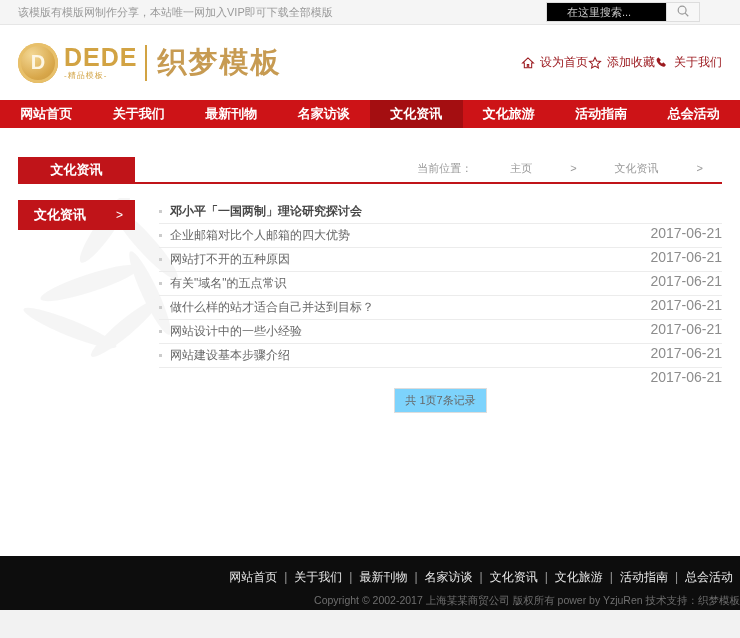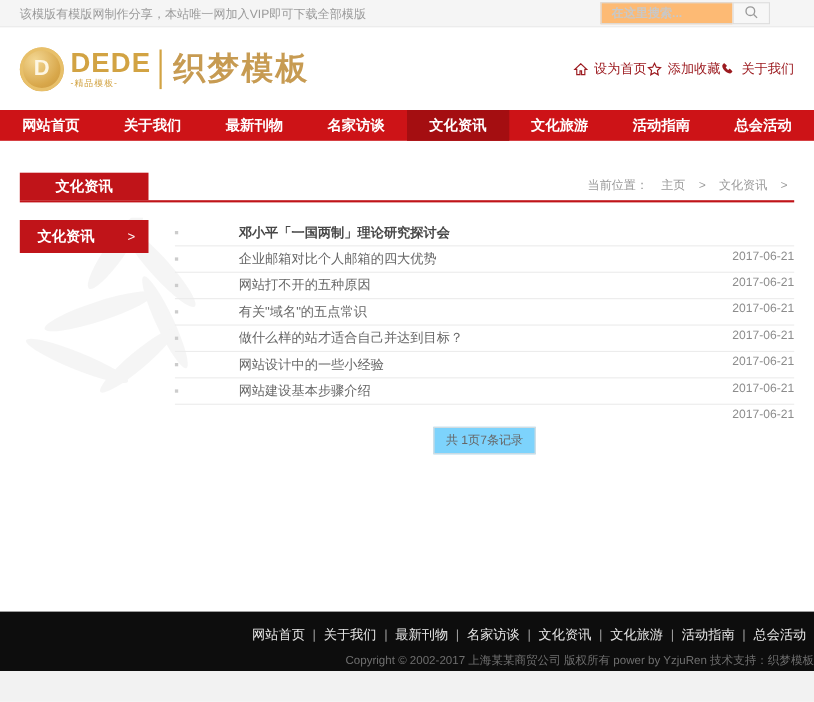--- a/index.html
+++ b/index.html
@@ -14,23 +14,22 @@
 
   
   .topbar {
     height:25px; background:#f5f5f5; border-bottom:1px solid #e6e6e6;
     display:flex; align-items:center; justify-content:space-between;
     padding:0 40px 0 18px; font-size:11px; color:#9a9a9a;
   }
   .search-group { display:flex; height:20px; }
   .search-input {
     width:120px; height:20px; border:1px solid #ddd; border-right:none;
-    background:#fdba74; padding:0 9px; font-size:11px; color:#666; outline:none;
+    background:#000000; padding:0 20px; font-size:11px; color:#666; outline:none;
     font-family:"Liberation Sans","DejaVu Sans",sans-serif;
-    font-weight:bold;
   }
   .search-input::placeholder { color:#c8c8c8; }
   .search-btn {
     width:34px; height:20px; border:1px solid #ddd; background:#f7f7f7;
     display:flex; align-items:center; justify-content:center; cursor:pointer;
   }
 
   
   .header {
     height:75px; background:#fff; display:flex; align-items:center;
@@ -66,40 +65,40 @@
   .content { padding:29px 18px 0 18px; min-height:428px; position:relative; }
   .bamboo { position:absolute; left:10px; top:70px; opacity:.5; pointer-events:none; }
 
   .section-head { border-bottom:2px solid #c01419; display:flex; justify-content:space-between; align-items:flex-end; }
   .section-title {
     width:117px; height:25px; background:#c01419; color:#fff;
     font-size:13px; font-weight:bold; display:flex; align-items:center; justify-content:center;
   }
   .crumbs { font-size:11px; color:#999; padding-bottom:6px; }
   .crumbs .link { cursor:pointer; }
-  .crumbs span { margin:0 6px; }
+  .crumbs span { margin:0 19px; }
 
   .main-row { display:flex; margin-top:16px; position:relative; }
   .sidebar { width:117px; flex:none; }
   .side-btn {
     height:30px; background:#c01419; color:#fff; font-size:13px; font-weight:bold;
     display:flex; align-items:center; justify-content:space-between;
     padding:0 12px 0 16px; cursor:pointer;
   }
   .side-arrow { font-size:12px; font-weight:normal; }
 
   .article-list { flex:1; margin-left:24px; }
   .article-row {
     height:24px; display:flex; align-items:center;
-    border-bottom:1px solid #ececec; cursor:pointer;gap:47px;
+    border-bottom:1px solid #ececec; cursor:pointer;
   }
   .bullet { width:3px; height:3px; background:#ccc; margin-right:8px; flex:none; }
   .article-title { font-size:12px; color:#666; flex:1; white-space:nowrap; overflow:hidden; }
   .article-row.first .article-title { color:#474747; font-weight:bold; }
-  .article-date { font-size:11px; color:#8c8c8c; margin-left:12px;margin-top:42px; }
+  .article-date { font-size:14px; color:#8c8c8c; margin-left:12px;margin-top:42px; }
 
   .pagination { display:flex; justify-content:center; margin-top:20px; }
   .page-info {
     border:1px solid #ddd; background:#7dd3fc; padding:4px 10px;
     font-size:11px; color:#666;
   }
 
   
   .footer { height:54px; background:#0d0d0d; text-align:right; padding-top:13px; }
   .footer-nav { font-size:12px; color:#e8e8e8; }

